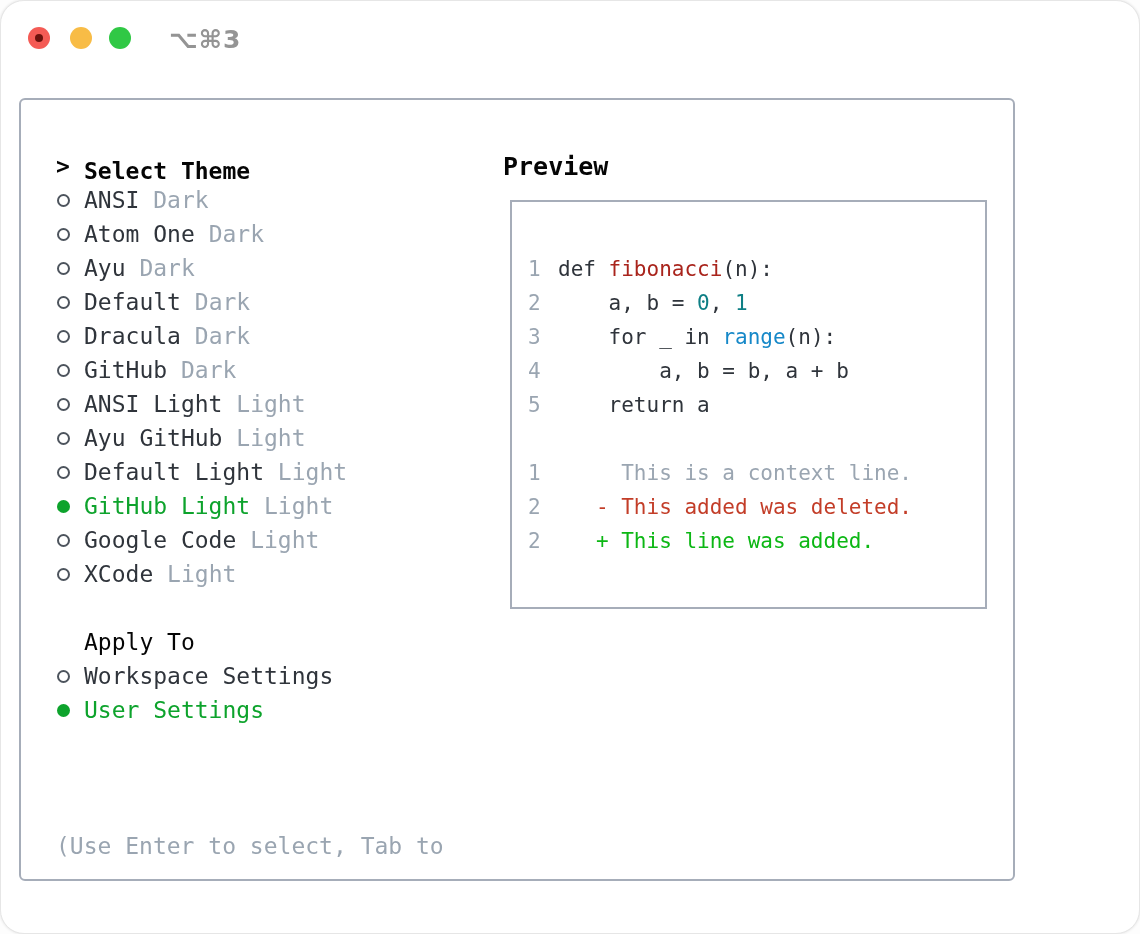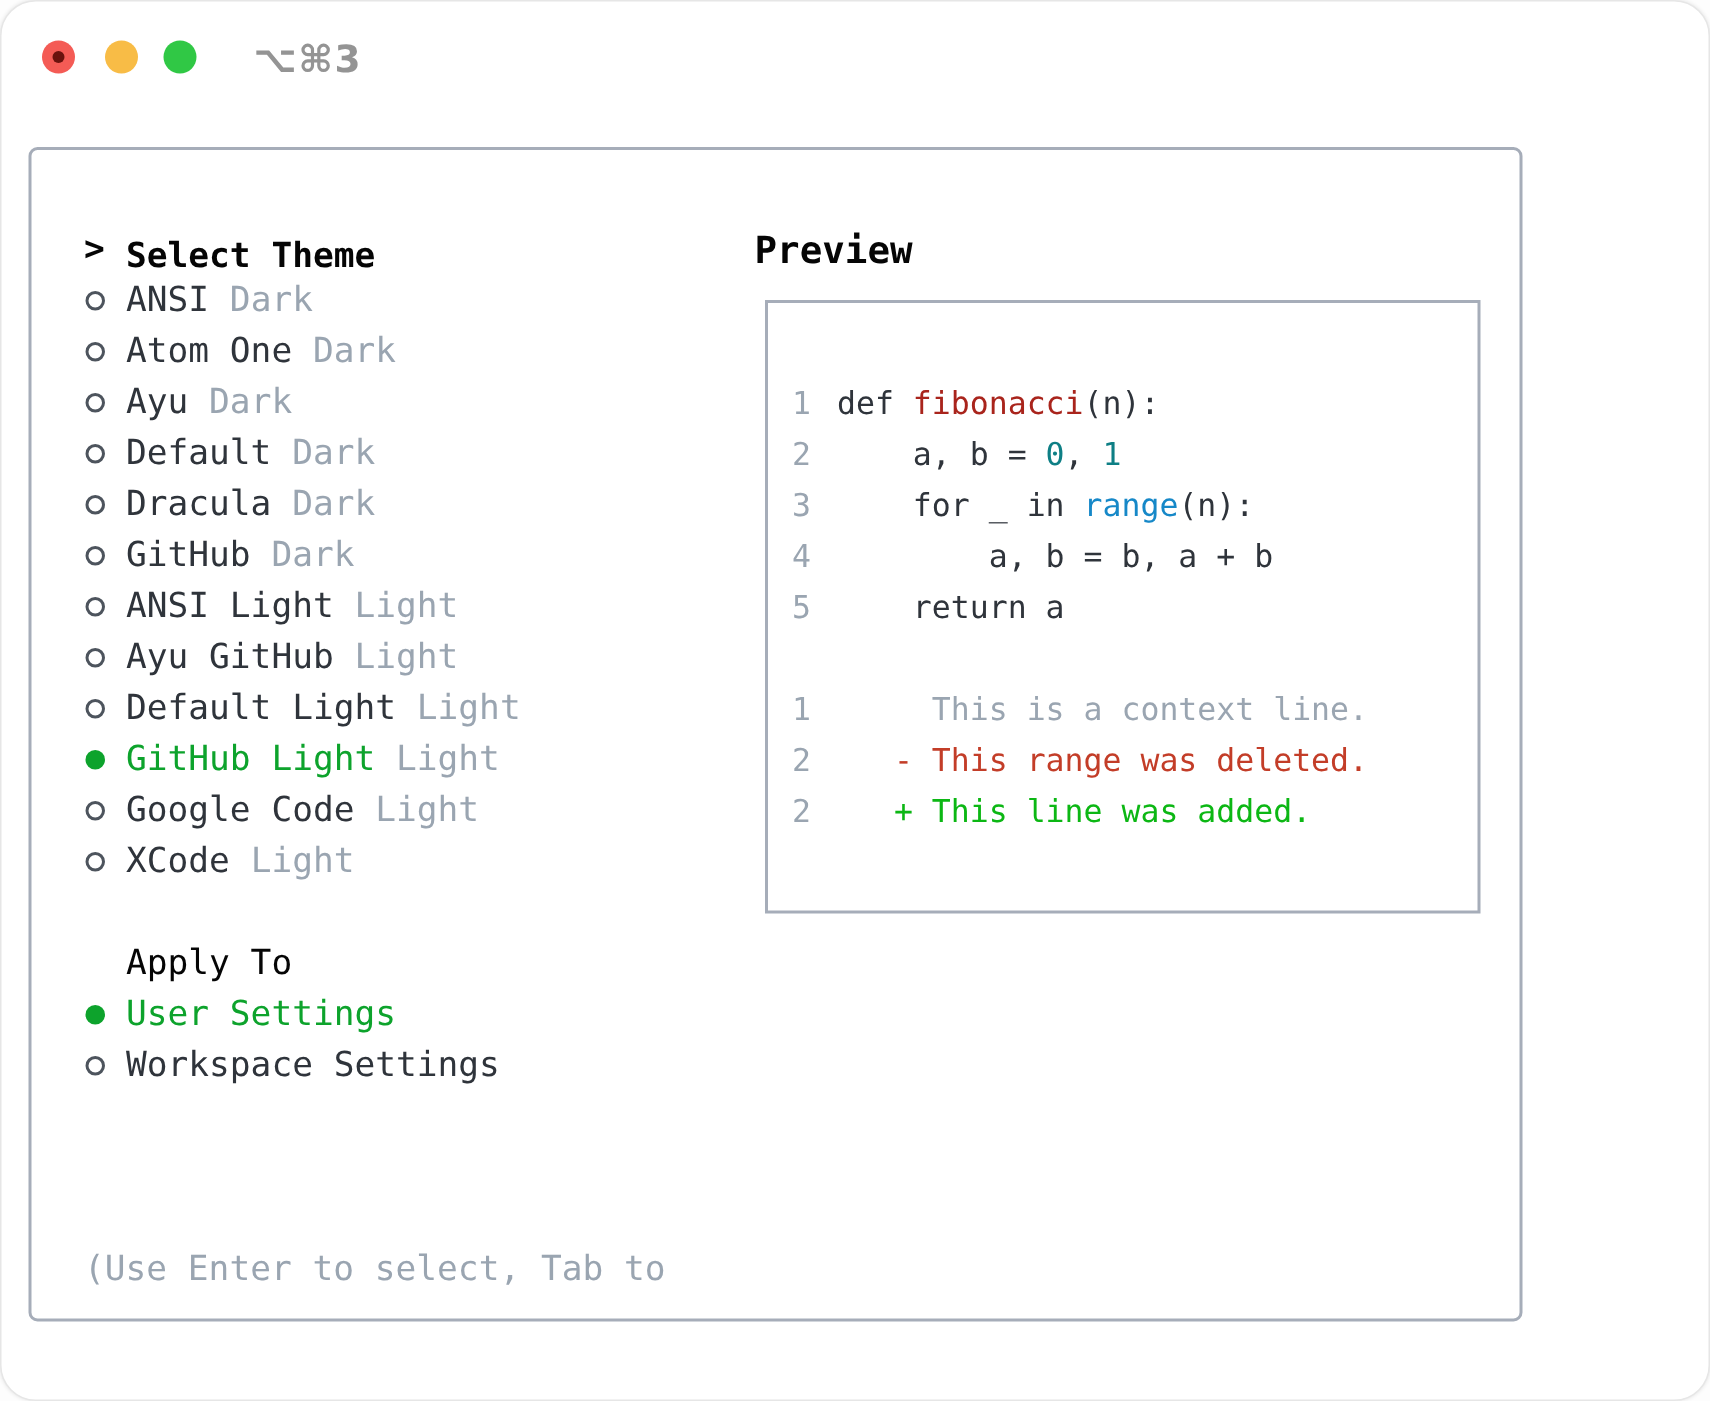--- a/index.html
+++ b/index.html
@@ -165,31 +165,31 @@
         </div>
 
       <div class="spacer"></div>
 
       <div class="row">
         <span class="mcol"></span>
         <span class="subhead">Apply To</span>
       </div>
 
       <div id="applyto">
+          <div class="row theme-row">
+            <span class="mcol">
+              <span class="ring"></span>
+            </span>
+            <span class="tname">Workspace Settings</span>
+          </div>
           <div class="row theme-row sel">
             <span class="mcol">
               <span class="dotfill"></span>
             </span>
             <span class="tname">User Settings</span>
-          </div>
-          <div class="row theme-row">
-            <span class="mcol">
-              <span class="ring"></span>
-            </span>
-            <span class="tname">Workspace Settings</span>
           </div>
         </div>
 
       <div class="spacer"></div>
 
       <div class="hint">
         <div>(Use Enter to select, Tab to</div>
         <div>change focus)</div>
       </div>
     </div>
@@ -227,21 +227,21 @@
           </div>
           <div class="pline">
             <span class="ln"></span>
           </div>
           <div class="pline">
             <span class="ln">1</span>
             <span class="seg context">     This is a context line.</span>
           </div>
           <div class="pline">
             <span class="ln">2</span>
-            <span class="seg deleted">   - This range was deleted.</span>
+            <span class="seg deleted">   - This added was deleted.</span>
           </div>
           <div class="pline">
             <span class="ln">2</span>
             <span class="seg added">   + This line was added.</span>
           </div>
         </div>
     </div>
 
   </div>
 </div>

